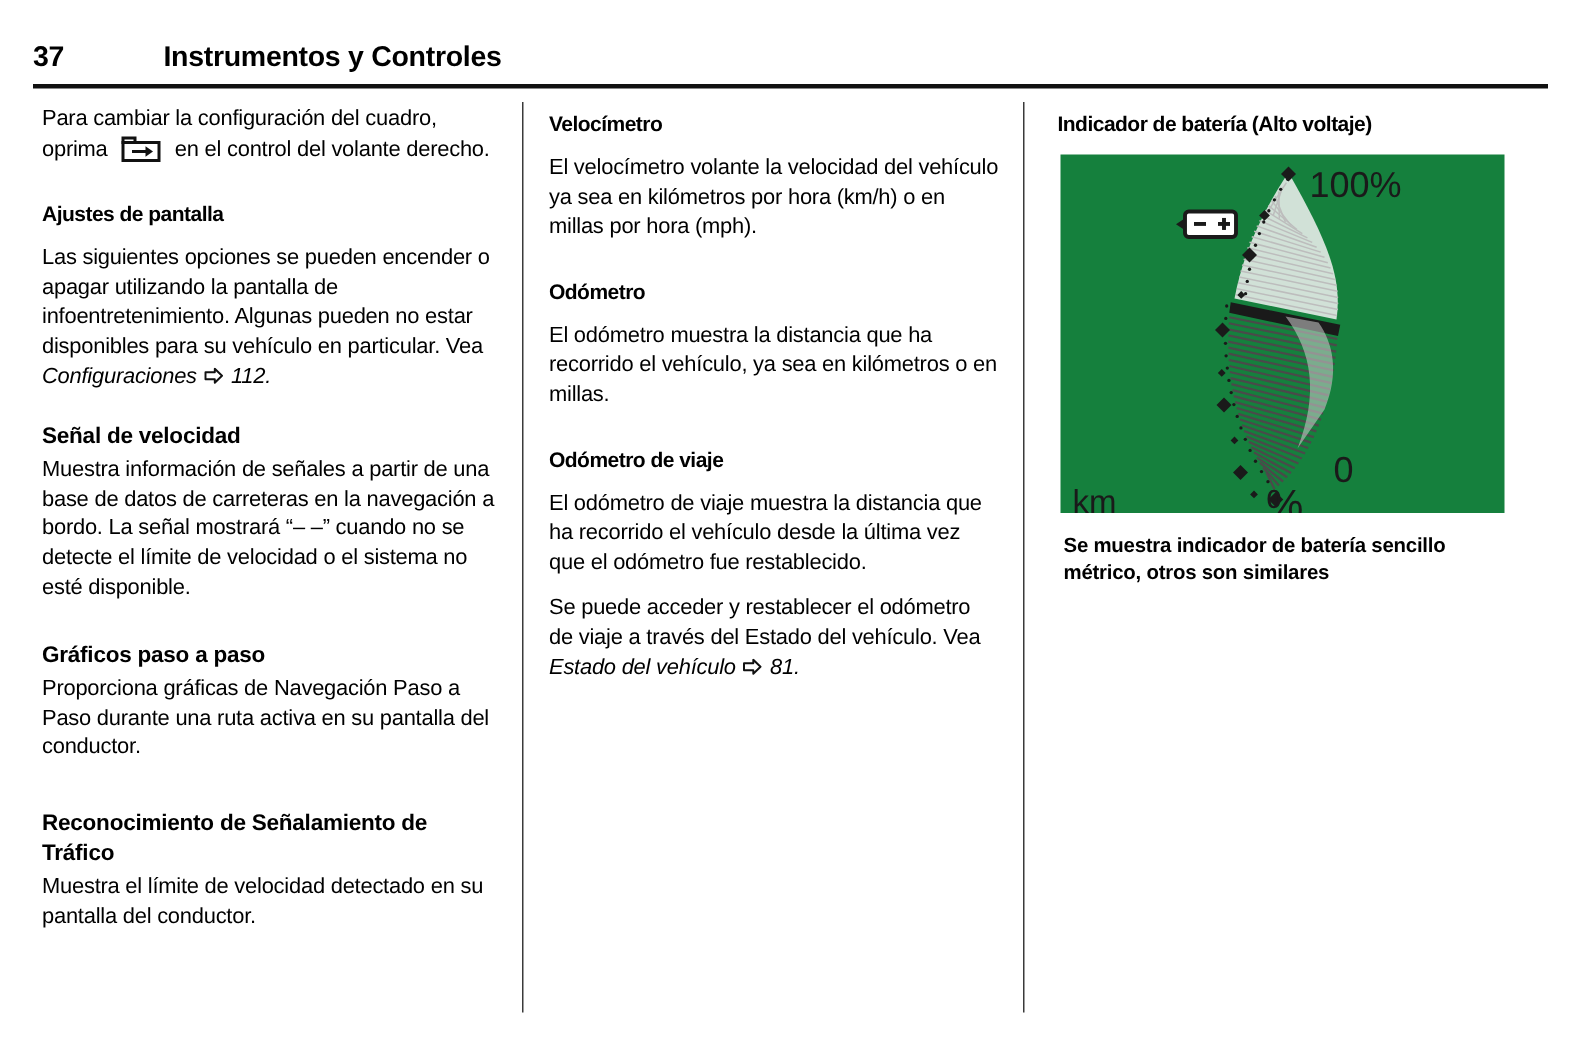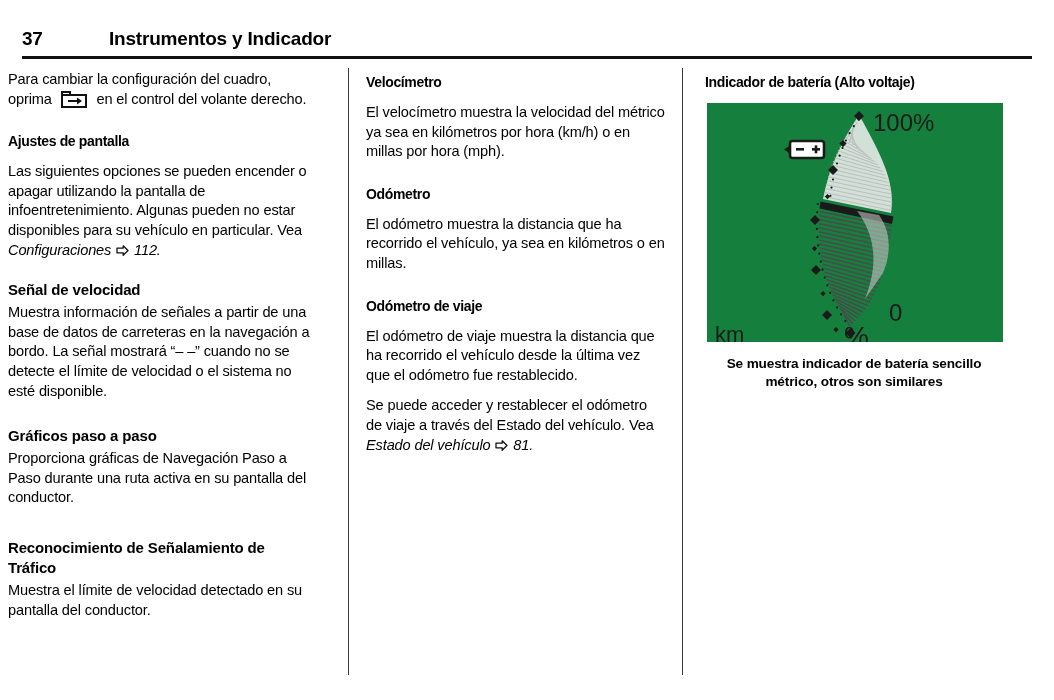--- a/index.html
+++ b/index.html
@@ -58,21 +58,21 @@
     background: #3a3a3a;
   }
   #divider-1 { left: 348px; }
   #divider-2 { left: 682px; }
 
   
   .column {
     position: absolute;
     top: 70px;
   }
-  #column-1 { left: 8px;  width: 304px; }
+  #column-1 { left: 28px;  width: 304px; }
   #column-2 { left: 366px; width: 300px; }
   #column-3 { left: 705px; width: 305px; }
 
   
   p {
     margin: 0 0 11px 0;
     font-size: 14.6px;
     line-height: 19.6px;
     letter-spacing: -0.15px;
   }
@@ -125,30 +125,30 @@
     background: #15803d;
     margin: 3px 0 0 2px;
   }
   #figure-battery svg { display: block; }
   #figure-caption {
     width: 290px;
     margin: 13px 0 0 4px;
     font-size: 13.6px;
     font-weight: bold;
     line-height: 18px;
-    text-align: center;
+    text-align: left;
     letter-spacing: -0.15px;
   }
 </style>
 </head>
 <body>
 
 <div id="page-header">
   <span id="page-number">37</span>
-  <span id="chapter-title">Instrumentos y Indicador</span>
+  <span id="chapter-title">Instrumentos y Controles</span>
 </div>
 <div id="header-rule"></div>
 
 <div class="col-divider" id="divider-1"></div>
 <div class="col-divider" id="divider-2"></div>
 
 <div class="column" id="column-1">
 
   <p>
     <span>Para cambiar la configuración del cuadro, oprima</span>
@@ -190,21 +190,21 @@
   <div class="spacer-lg"></div>
   <div class="spacer-sm"></div>
 
   <h3 class="sec-minor">Reconocimiento de Señalamiento de Tráfico</h3>
   <p>Muestra el límite de velocidad detectado en su pantalla del conductor.</p>
 </div>
 
 <div class="column" id="column-2">
 
   <h2 class="sec-major">Velocímetro</h2>
-  <p>El velocímetro muestra la velocidad del métrico ya sea en kilómetros por hora (km/h) o en millas por hora (mph).</p>
+  <p>El velocímetro volante la velocidad del vehículo ya sea en kilómetros por hora (km/h) o en millas por hora (mph).</p>
 
   <div class="spacer-md"></div>
 
   <h2 class="sec-major">Odómetro</h2>
   <p>El odómetro muestra la distancia que ha recorrido el vehículo, ya sea en kilómetros o en millas.</p>
 
   <div class="spacer-md"></div>
 
   <h2 class="sec-major">Odómetro de viaje</h2>
   <p>El odómetro de viaje muestra la distancia que ha recorrido el vehículo desde la última vez que el odómetro fue restablecido.</p>

